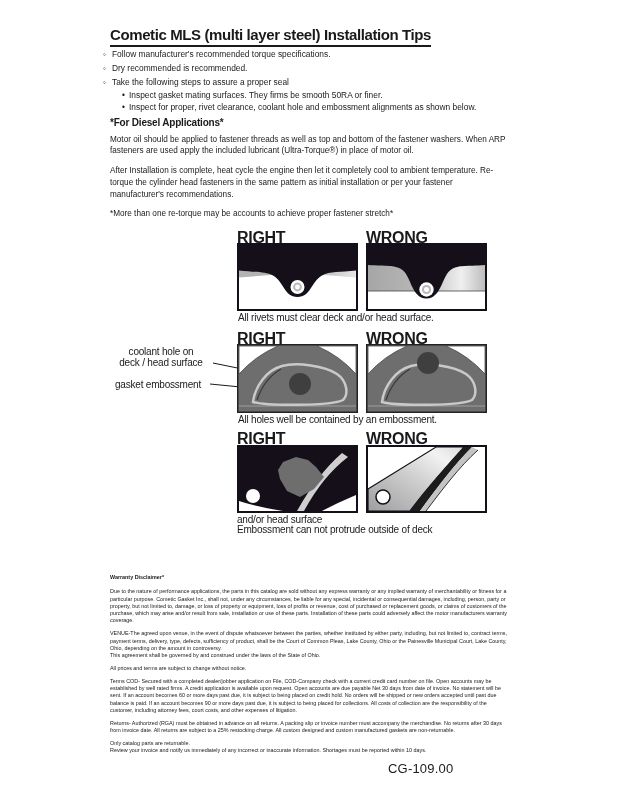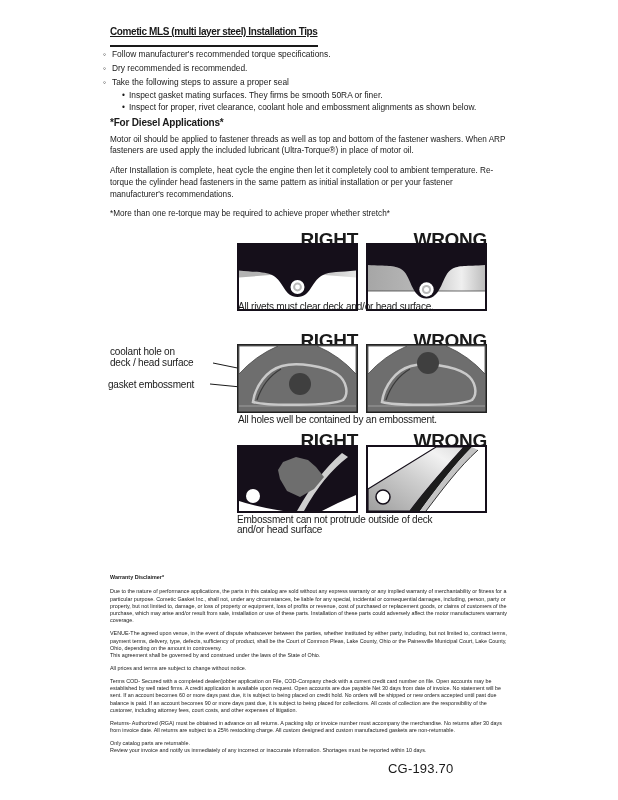--- a/index.html
+++ b/index.html
@@ -4,45 +4,45 @@
 <style>
   * { margin:0; padding:0; box-sizing:border-box; }
   html,body { background:#ffffff; }
   .page {
     position:relative; width:618px; height:800px; background:#ffffff;
     font-family:"Liberation Sans","DejaVu Sans",sans-serif; color:#1a1a1a;
     overflow:hidden;
   }
   .title {
     position:absolute; left:110px; top:26px;
-    font-size:10px; font-weight:bold; letter-spacing:-0.4px;
-    border-bottom:2px solid #1a1a1a; padding-bottom:8px;text-decoration:underline;
+    font-size:15px; font-weight:bold; letter-spacing:-0.4px;
+    border-bottom:2px solid #1a1a1a; padding-bottom:2px;
   }
   .bullets { position:absolute; left:103px; top:47px; width:480px; font-size:8.4px; }
   .bullet { display:flex; line-height:14px; }
   .bullet.sub { margin-left:19px; line-height:12px; }
   .bullet .marker { width:9px; flex:none; }
   .bullet.sub .marker { width:7px; }
 
   .diesel { position:absolute; left:110px; top:117px; width:396px; font-size:8.2px; line-height:11.7px; }
   .diesel h2 { font-size:10px; font-weight:bold; letter-spacing:-0.2px; margin-bottom:5px; }
   .diesel p { margin-bottom:8px; }
   .diesel .note { margin-bottom:0; }
 
   .row-titles { position:absolute; left:237px; width:250px; display:flex; gap:8px; }
-  .row-titles span { width:121px; text-align:right; font-size:19px; font-weight:bold; letter-spacing:-0.3px; }
+  .row-titles span { width:121px; text-align:left; font-size:16px; font-weight:bold; letter-spacing:-0.3px; }
   .rt1 { top:229px; } .rt2 { top:330px; } .rt3 { top:430px; }
 
   .panel { position:absolute; }
   .caption { position:absolute; font-size:10px; letter-spacing:-0.2px; line-height:10px; }
-  .cap1 { left:238px; top:302px; }
+  .cap1 { left:238px; top:313px; }
   .cap2 { left:238px; top:415px; }
   .cap3 { left:237px; top:515px; width:230px; }
 
-  .callout { position:absolute; font-size:10px; letter-spacing:-0.2px; text-align:left; line-height:11px; }
+  .callout { position:absolute; font-size:10px; letter-spacing:-0.2px; text-align:center; line-height:11px; }
   .callout-coolant { left:110px; top:346px; width:102px; }
   .callout-emboss  { left:108px; top:379px; width:100px; }
   .leader-svg { position:absolute; left:205px; top:355px; overflow:visible; }
 
   .disclaimer { position:absolute; left:110px; top:574px; width:400px; font-size:5.4px; line-height:7.3px; }
   .disclaimer h3 { font-size:5.4px; font-weight:bold; margin-bottom:7px; }
   .disclaimer p { margin-bottom:5.5px; }
   .disclaimer p.tight { margin-bottom:0; }
 
   .footer-code { position:absolute; left:388px; top:761px; font-size:13px; letter-spacing:0.2px; }
@@ -74,21 +74,21 @@
     <div class="bullet sub">
       <span class="marker">•</span>
       <span>Inspect for proper, rivet clearance, coolant hole and embossment alignments as shown below.</span>
     </div>
   </div>
 
   <div class="diesel">
     <h2>*For Diesel Applications*</h2>
     <p>Motor oil should be applied to fastener threads as well as top and bottom of the fastener washers. When ARP fasteners are used apply the included lubricant (Ultra-Torque®) in place of motor oil.</p>
     <p>After Installation is complete, heat cycle the engine then let it completely cool to ambient temperature. Re-torque the cylinder head fasteners in the same pattern as initial installation or per your fastener manufacturer's recommendations.</p>
-    <p class="note">*More than one re-torque may be required to achieve proper whether stretch*</p>
+    <p class="note">*More than one re-torque may be accounts to achieve proper fastener stretch*</p>
   </div>
 
   <div class="row-titles rt1">
     <span>RIGHT</span>
     <span>WRONG</span>
   </div>
 
   <svg class="panel" style="left:237px; top:243px;" width="121" height="68" viewBox="0 0 121 68">
     <rect x="1" y="1" width="119" height="66" fill="#ffffff" stroke="#150f1a" stroke-width="2"></rect>
     <polygon points="2,26.5 46,31 2,34.5" fill="#b3b3b3"></polygon>
@@ -194,31 +194,31 @@
       </linearGradient>
     </defs>
     <path d="M2,44 L70,2 H98 C80,22 60,44 44,66 L2,66 Z" fill="url(#r3w)" stroke="#150f1a" stroke-width="1.2"></path>
     <path d="M98,2 C80,22 60,44 44,66 L54,66 C70,44 88,20 106,2 Z" fill="#1c1c1c"></path>
     <path d="M106,2 C88,20 70,44 54,66 L60,66 C76,45 93,22 112,5 Z" fill="#c4c4c4"></path>
     <path d="M112,5 C93,22 76,45 60,66" fill="none" stroke="#333333" stroke-width="1"></path>
     <circle cx="17" cy="52" r="7" fill="#ffffff" stroke="#150f1a" stroke-width="1.5"></circle>
   </svg>
 
   <div class="caption cap3">
+    <div>and/or head surface</div>
     <div>Embossment can not protrude outside of deck</div>
-    <div>and/or head surface</div>
   </div>
 
   <div class="disclaimer">
     <h3>Warranty Disclaimer*</h3>
     <p>Due to the nature of performance applications, the parts in this catalog are sold without any express warranty or any implied warranty of merchantability or fitness for a particular purpose. Cometic Gasket Inc., shall not, under any circumstances, be liable for any special, incidental or consequential damages, including, person, party or property, but not limited to, damage, or loss of property or equipment, loss of profits or revenue, cost of purchased or replacement goods, or claims of customers of the purchase, which may arise and/or result from sale, installation or use of these parts. Installation of these parts could adversely affect the motor manufacturers warranty coverage.</p>
     <p class="tight">VENUE-The agreed upon venue, in the event of dispute whatsoever between the parties, whether instituted by either party, including, but not limited to, contract terms, payment terms, delivery, type, defects, sufficiency of product, shall be the Court of Common Pleas, Lake County, Ohio or the Painesville Municipal Court, Lake County, Ohio, depending on the amount in controversy.</p>
     <p>This agreement shall be governed by and construed under the laws of the State of Ohio.</p>
     <p>All prices and terms are subject to change without notice.</p>
     <p>Terms COD- Secured with a completed dealer/jobber application on File, COD-Company check with a current credit card number on file. Open accounts may be established by well rated firms. A credit application is available upon request. Open accounts are due payable Net 30 days from date of invoice. No statement will be sent. If an account becomes 60 or more days past due, it is subject to being placed on credit hold. No orders will be shipped or new orders accepted until past due balance is paid. If an account becomes 90 or more days past due, it is subject to being placed for collections. All costs of collection are the responsibility of the customer, including attorney fees, court costs, and other expenses of litigation.</p>
     <p>Returns- Authorized (RGA) must be obtained in advance on all returns. A packing slip or invoice number must accompany the merchandise. No returns after 30 days from invoice date. All returns are subject to a 25% restocking charge. All custom designed and custom manufactured gaskets are non-returnable.</p>
     <p class="tight">Only catalog parts are returnable.</p>
     <p>Review your invoice and notify us immediately of any incorrect or inaccurate information. Shortages must be reported within 10 days.</p>
   </div>
 
-  <div class="footer-code">CG-193.70</div>
+  <div class="footer-code">CG-109.00</div>
 
 </div>
 
 </body></html>

